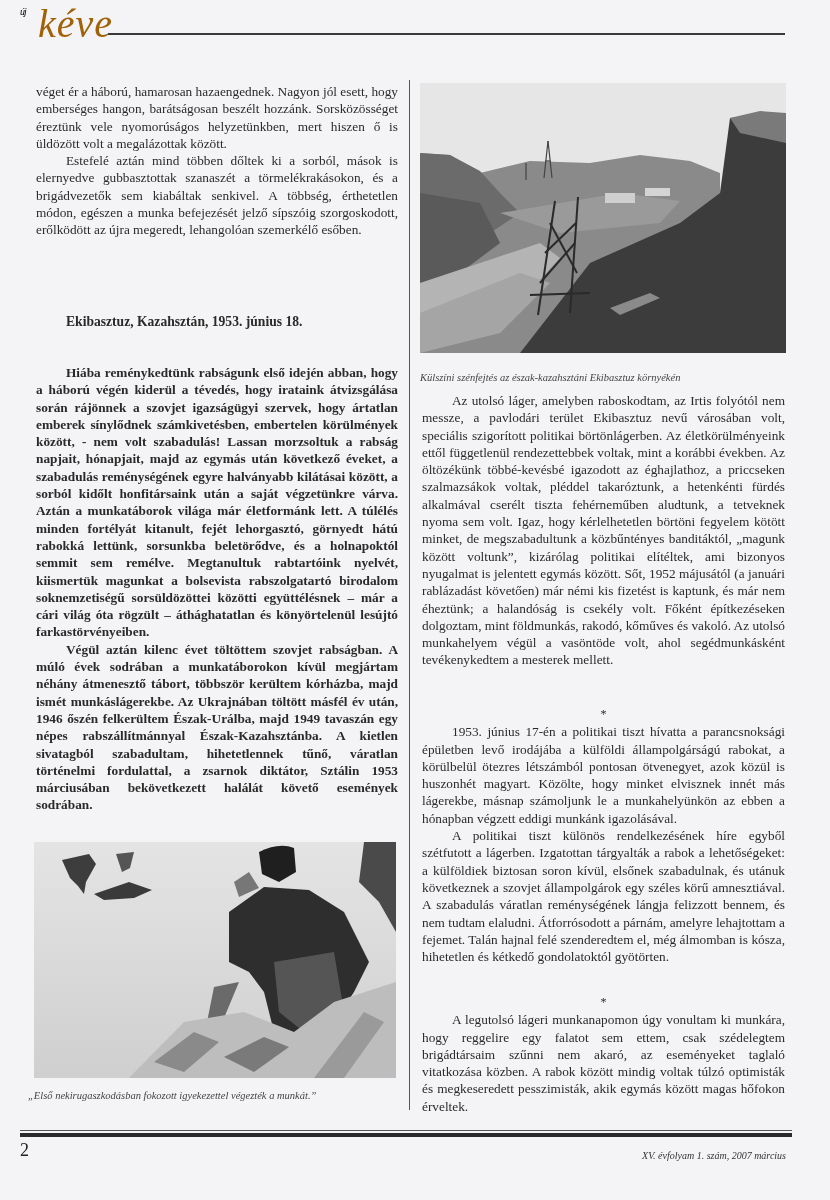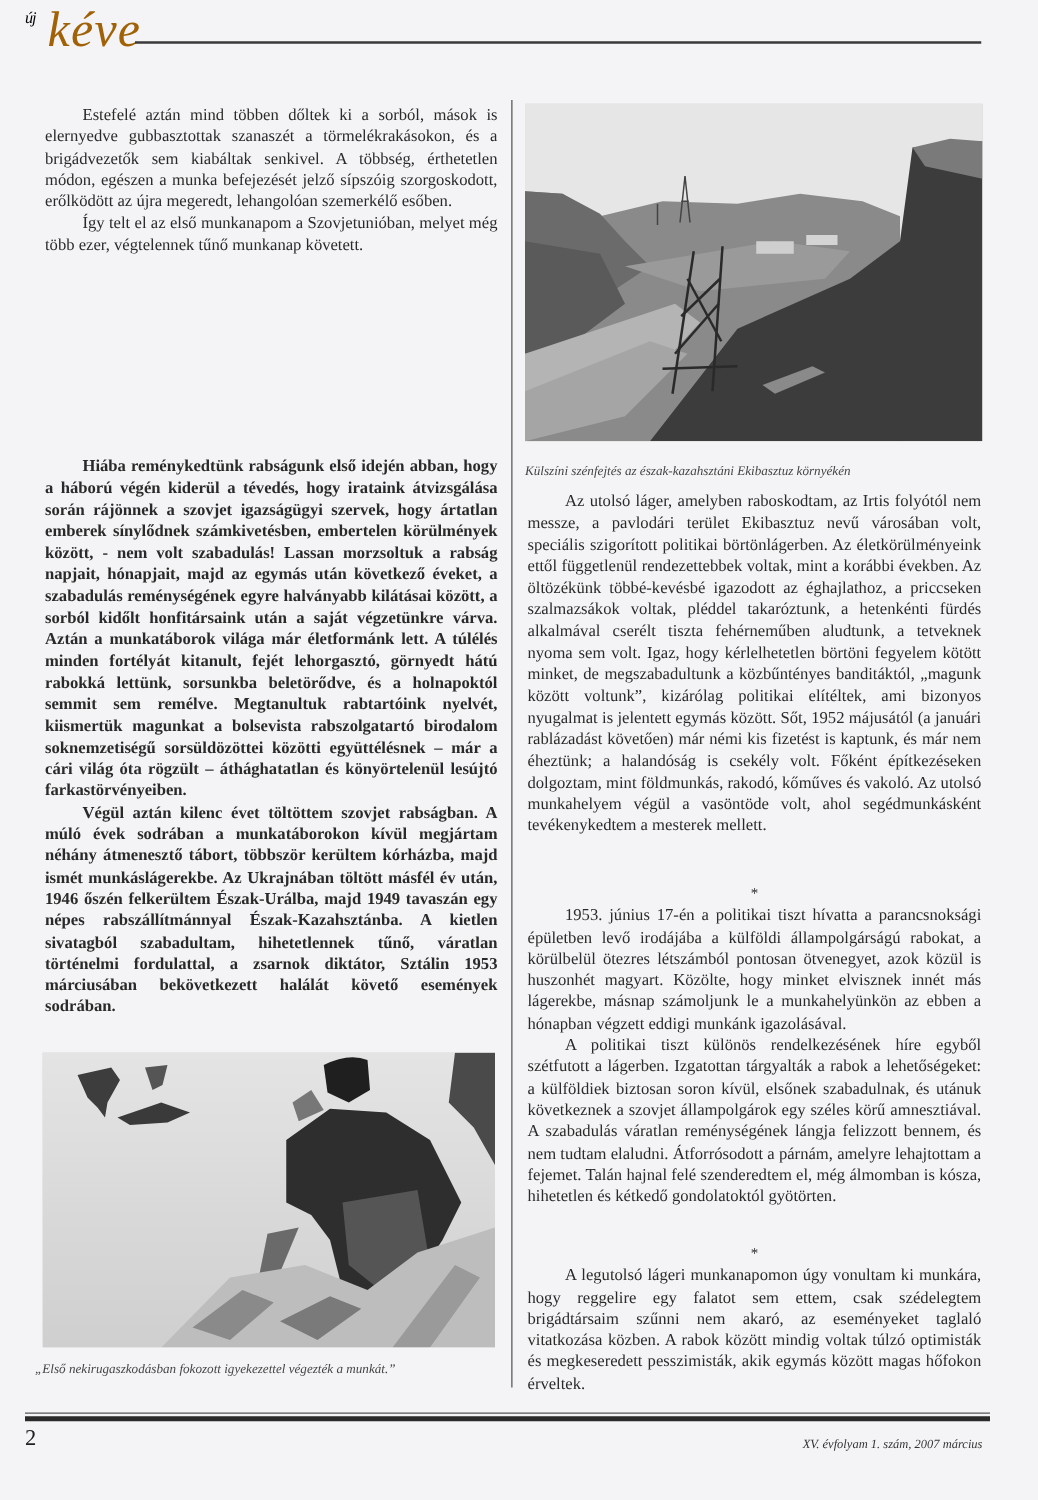--- a/index.html
+++ b/index.html
@@ -3,21 +3,21 @@
 <meta charset="utf-8">
 <style>
   html, body { margin: 0; padding: 0; }
   body {
     width: 830px; height: 1200px; position: relative; overflow: hidden;
     background: #f4f4f6;
     font-family: "Liberation Serif", "DejaVu Serif", serif;
     color: #2a2a2a;
   }
   .masthead { position: absolute; left: 0; top: 0; width: 830px; height: 60px; }
-  .mast-uj { position: absolute; left: 20px; top: 6px; font-size: 13px; font-style: italic; color: #000000; letter-spacing: -1px; }
+  .mast-uj { position: absolute; left: 20px; top: 6px; font-size: 10px; font-style: italic; color: #000000; letter-spacing: -1px; }
   .mast-keve { position: absolute; left: 38px; top: 4px; font-size: 40px; font-style: italic; color: #a16207; line-height: 1; letter-spacing: 1px; }
 
   .col { position: absolute; font-size: 13.3px; line-height: 17.3px; text-align: justify; }
   .col p { margin: 0; text-indent: 30px; hyphens: manual; }
   .col p.noindent { text-indent: 0; }
   .col-left { left: 36px; top: 83px; width: 362px; }
   .divider { position: absolute; left: 409px; top: 80px; width: 1px; height: 1030px; background: #555; }
 
   .heading { position: absolute; left: 66px; top: 313px; width: 340px; font-weight: bold; font-size: 13.6px; line-height: 18px; }
   .star { text-align: center; text-indent: 0 !important; font-size: 12px; margin: 0; }
@@ -36,25 +36,26 @@
 </head>
 <body>
 
 <div class="masthead">
   <span class="mast-uj">új</span>
   <span class="mast-keve">kéve</span>
   <div style="position:absolute;left:108px;top:33px;width:677px;height:2px;background:#3a3a3a;"></div>
 </div>
 
 <div class="col col-left">
+  <p class="noindent">véget ér a háború, hamarosan hazaengednek. Nagyon jól esett, hogy emberséges hangon, barátságosan beszélt hozzánk. Sorsközösséget éreztünk vele nyomorúságos helyzetünkben, mert hiszen ő is üldözött volt a megalázottak között.</p>
   <p>Estefelé aztán mind többen dőltek ki a sorból, mások is elernyedve gubbasztottak szanaszét a törmelékrakásokon, és a brigádvezetők sem kiabáltak senkivel. A többség, érthetetlen módon, egészen a munka befejezését jelző sípszóig szorgoskodott, erőlködött az újra megeredt, lehangolóan szemerkélő esőben.</p>
-  <p>Így telt el az első munkanapom a Szovjetunióban, melyet még több ezer, végtelennek tűnő munkanap követett.</p>
 </div>
 
 <div class="heading">
+  <div>Ekibasztuz, Kazahsztán, 1953. június 18.</div>
 </div>
 
 <div class="col" style="left:36px; top:364px; width:362px;font-weight:bold;">
   <p>Hiába reménykedtünk rabságunk első idején abban, hogy a háború végén kiderül a tévedés, hogy irataink átvizsgálása során rájönnek a szovjet igazságügyi szervek, hogy ártatlan emberek sínylődnek számkivetésben, embertelen körülmények között, - nem volt szabadulás! Lassan morzsoltuk a rabság napjait, hónapjait, majd az egymás után következő éveket, a szabadulás reménységének egyre halványabb kilátásai között, a sorból kidőlt honfitársaink után a saját végzetünkre várva. Aztán a munkatáborok világa már életformánk lett. A túlélés minden fortélyát kitanult, fejét lehorgasztó, görnyedt hátú rabokká lettünk, sorsunkba beletörődve, és a holnapoktól semmit sem remélve. Megtanultuk rabtartóink nyelvét, kiismertük magunkat a bolsevista rabszolgatartó birodalom soknemzetiségű sorsüldözöttei közötti együttélésnek – már a cári világ óta rögzült – áthághatatlan és könyörtelenül lesújtó farkastörvényeiben.</p>
   <p>Végül aztán kilenc évet töltöttem szovjet rabságban. A múló évek sodrában a munkatáborokon kívül megjártam néhány átmenesztő tábort, többször kerültem kórházba, majd ismét munkáslágerekbe. Az Ukrajnában töltött másfél év után, 1946 őszén felkerültem Észak-Urálba, majd 1949 tavaszán egy népes rabszállítmánnyal Észak-Kazahsztánba. A kietlen sivatagból szabadultam, hihetetlennek tűnő, váratlan történelmi fordulattal, a zsarnok diktátor, Sztálin 1953 márciusában bekövetkezett halálát követő események sodrában.</p>
 </div>
 
 <div class="photo-left">
   <svg width="362" height="236" viewBox="0 0 362 236">
     <defs>

